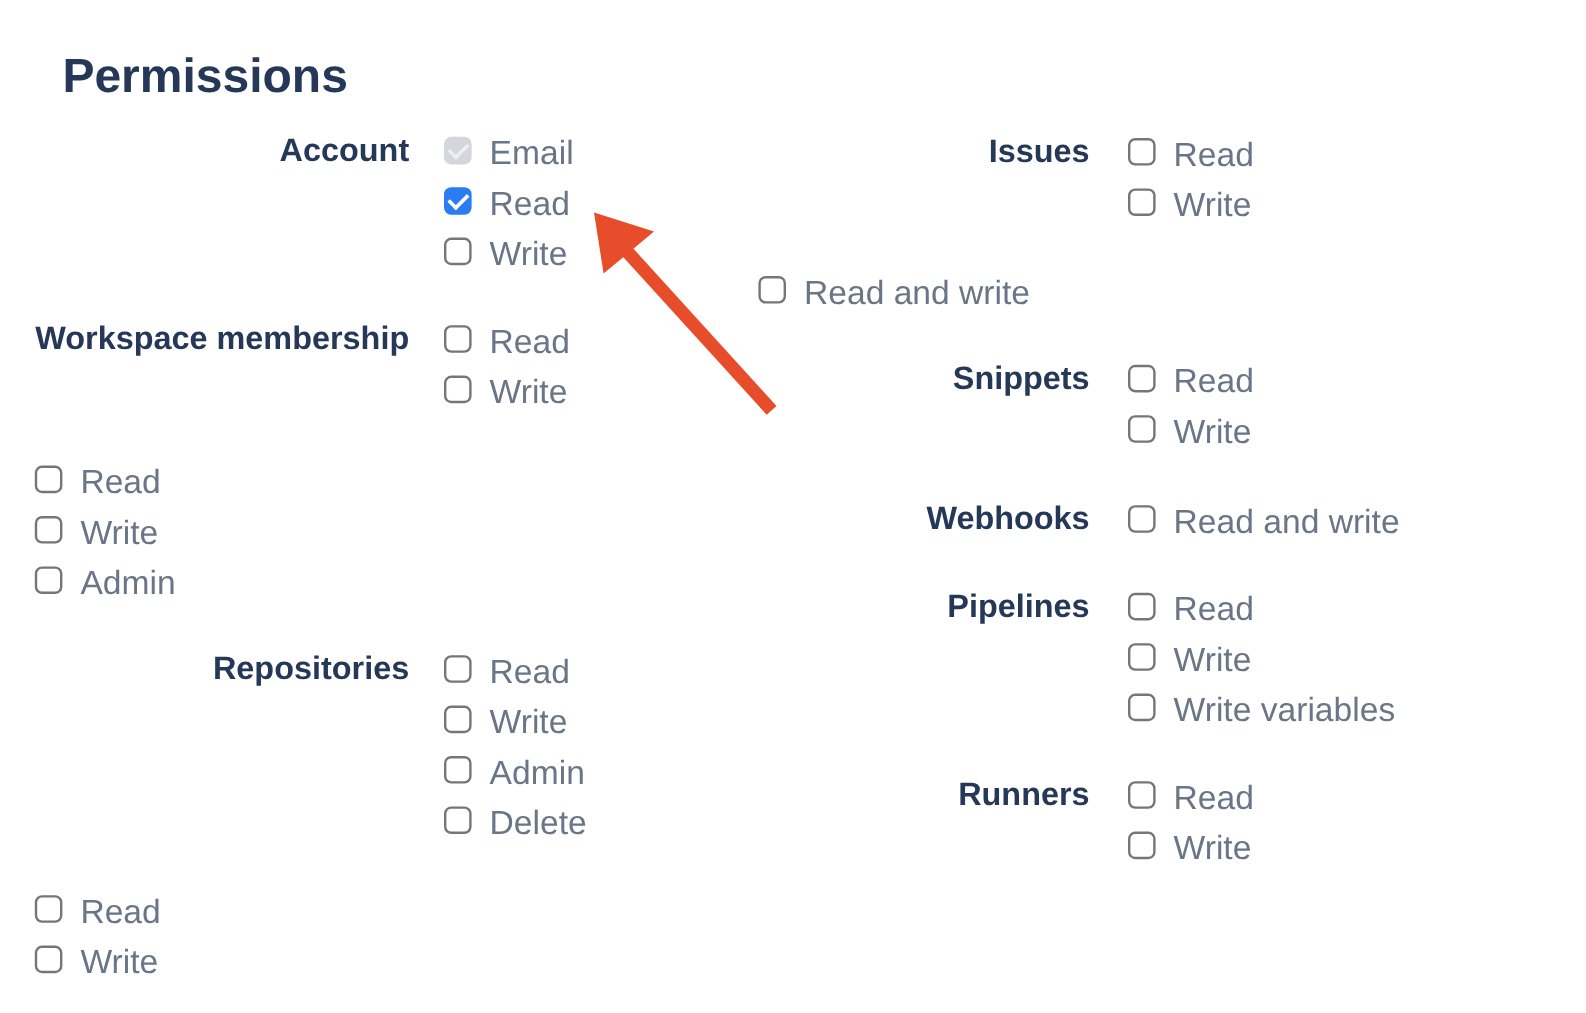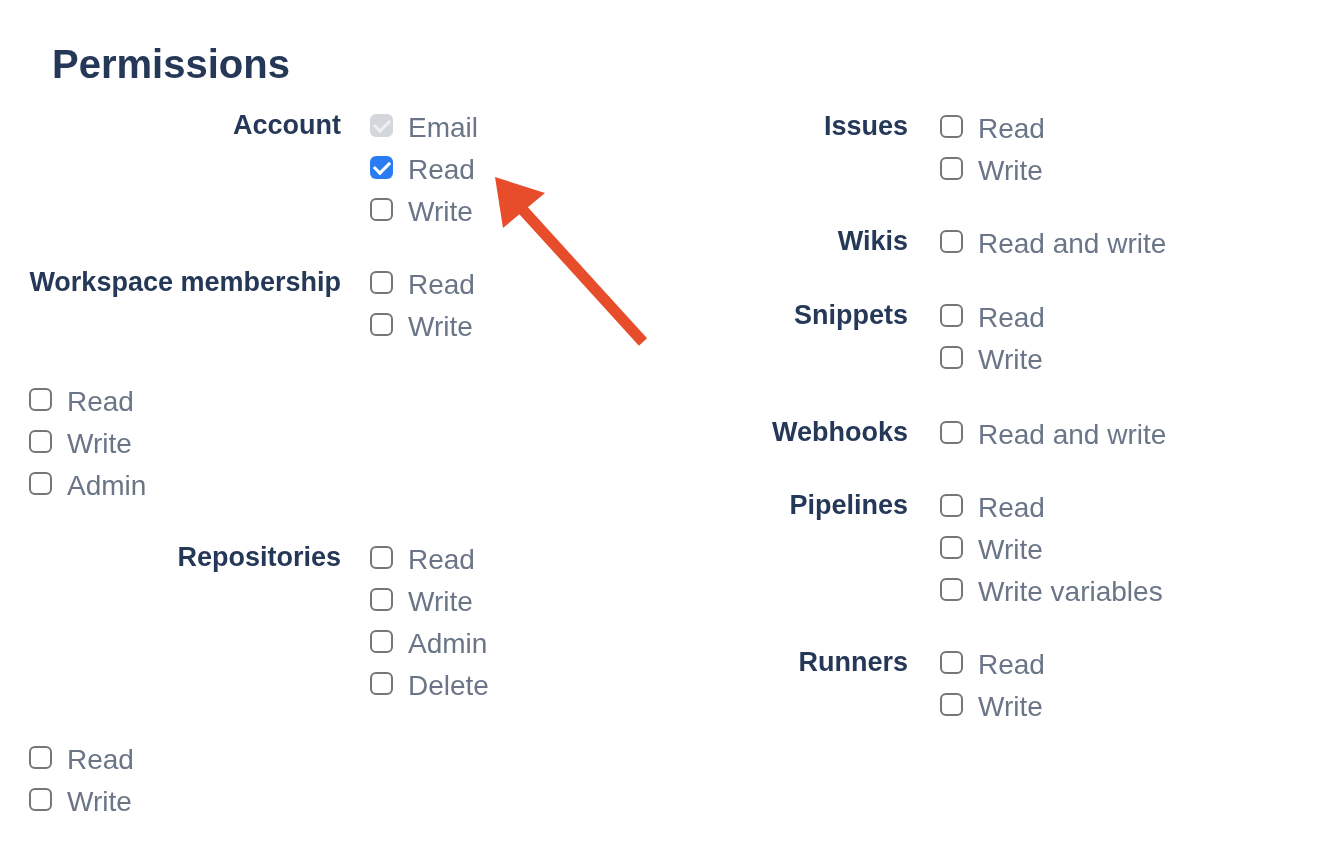--- a/index.html
+++ b/index.html
@@ -137,21 +137,20 @@
         <span class="olabel">Read</span>
       </label>
       <label class="opt">
         <span class="cb unchecked"></span>
         <span class="olabel">Write</span>
       </label>
     </div>
   </div>
 
   <div class="group colR" style="top:230px">
-    <div class="glabel">Wikis</div>
     <div class="opts">
       <label class="opt">
         <span class="cb unchecked"></span>
         <span class="olabel">Read and write</span>
       </label>
     </div>
   </div>
 
   <div class="group colR" style="top:304px">
     <div class="glabel">Snippets</div>

